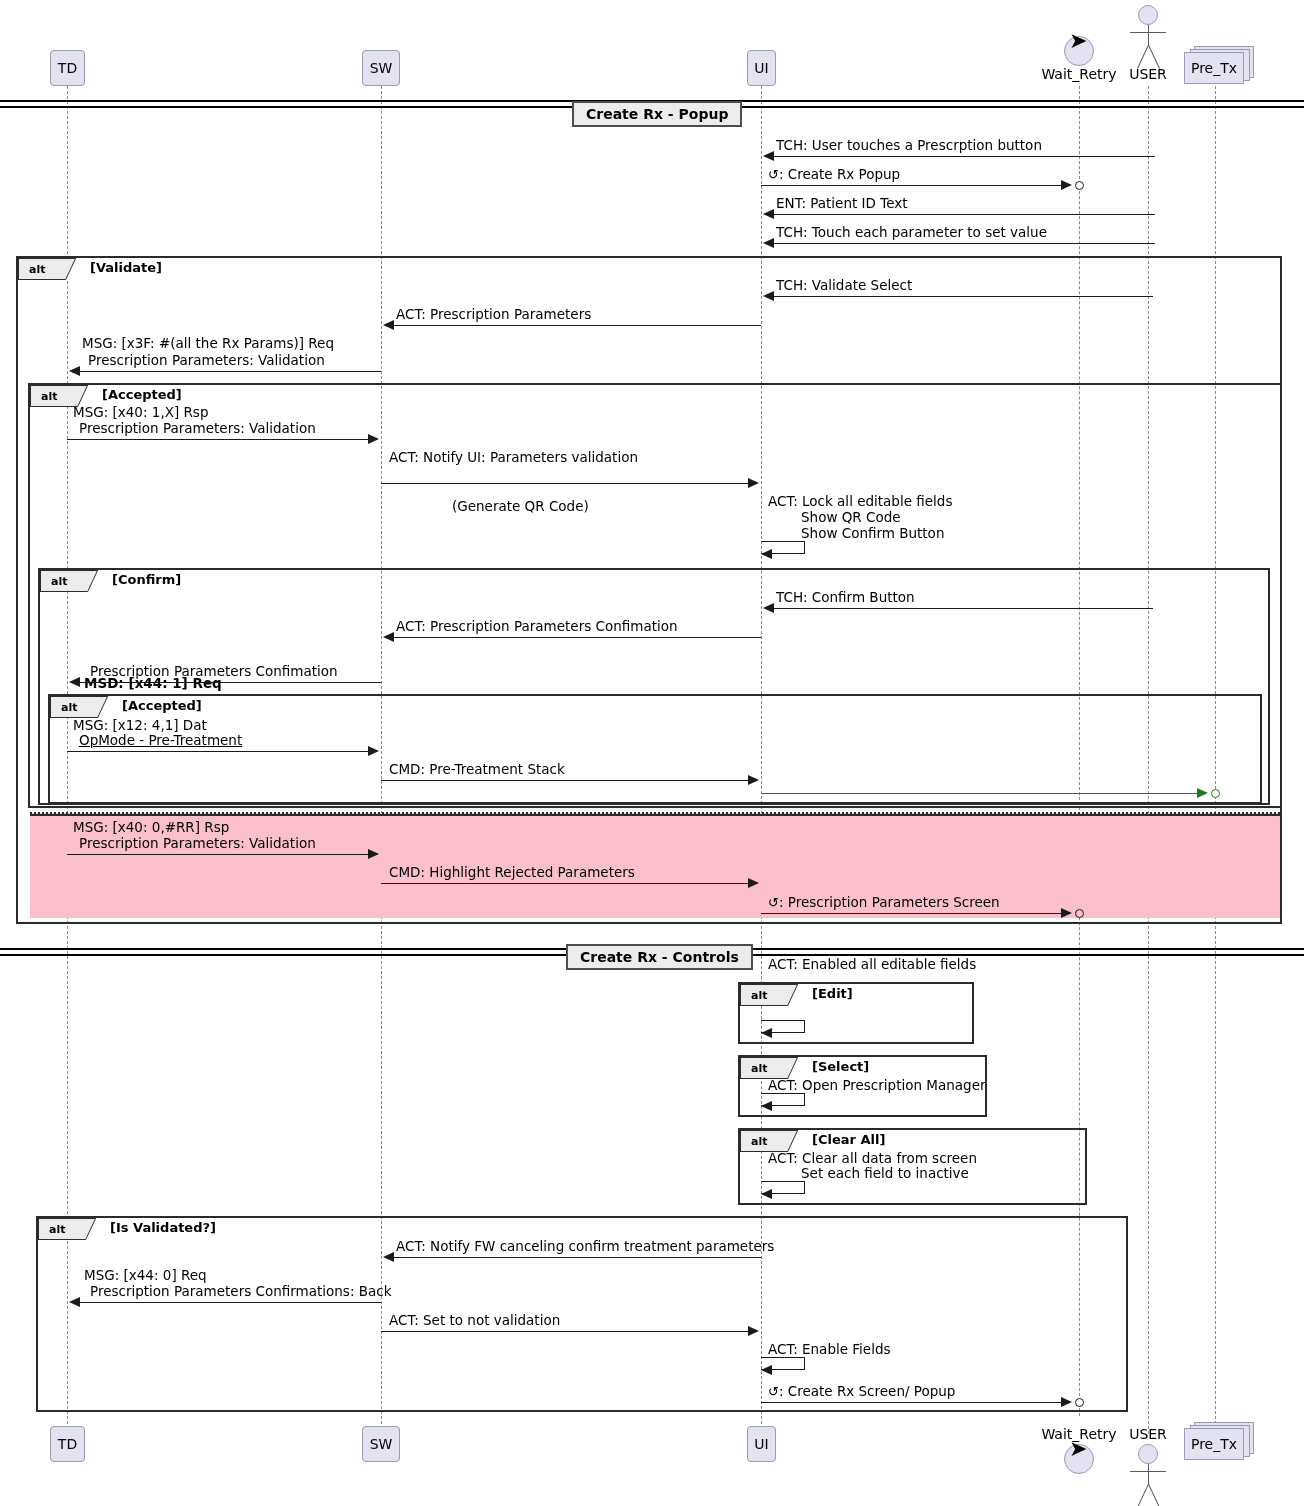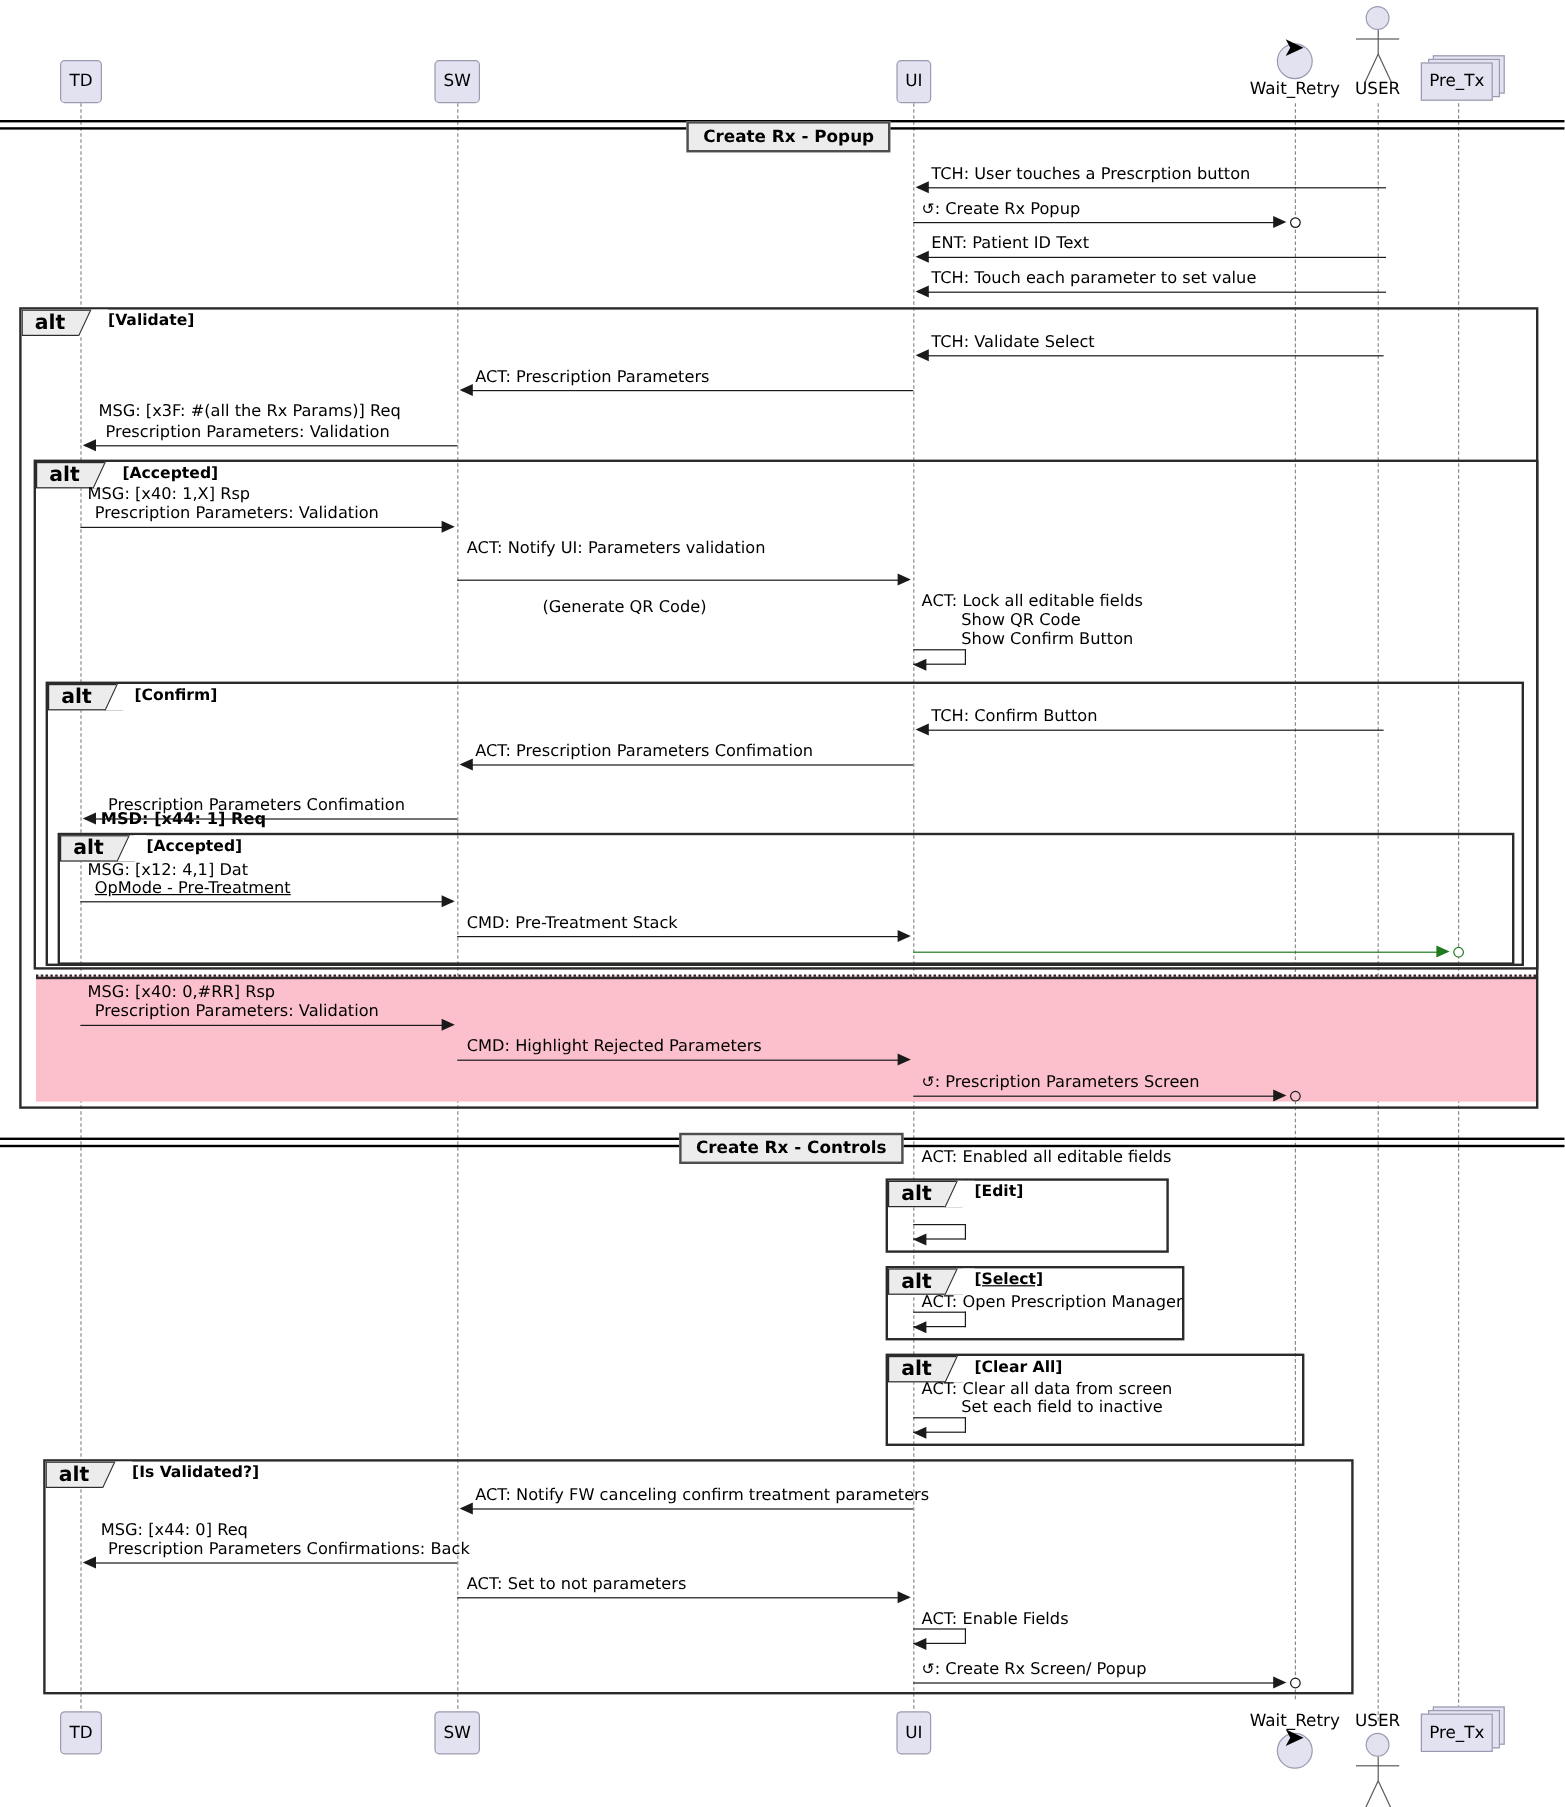--- a/index.html
+++ b/index.html
@@ -35,21 +35,21 @@
   .divlabel{position:absolute;background:#ECECEC;border:2px solid #4d4d4d;
             font-weight:bold;font-size:14px;padding:3px 12px;white-space:nowrap;
             box-sizing:border-box;color:#000;}
 
   
   .frame{position:absolute;border:2px solid #2b2b2b;box-sizing:border-box;background:transparent;}
   .frame.pinkbg{background:#FBC0CB;border:none;}
   .frame.elsedash{position:absolute;height:0;border-top:2px dotted #2b2b2b;}
   .altTab{position:absolute;background:#ECECEC;border:1px solid #2b2b2b;box-sizing:border-box;
           height:22px;display:flex;align-items:center;padding-left:10px;
-          font-weight:bold;font-size:17px;color:#000;}
+          font-weight:bold;font-size:11px;color:#000;}
   .altTab .cut{position:absolute;right:-1px;top:-1px;width:14px;height:22px;background:#fff;
                border-left:1px solid #2b2b2b;transform:skewX(-25deg);transform-origin:bottom left;}
   .altCond{position:absolute;font-weight:bold;font-size:13px;color:#000;white-space:nowrap;}
 
   
   .msgline{position:absolute;height:0;border-top:1px solid #1a1a1a;}
   .msgline.green{border-top:1px solid #1f7a1f;}
   .arrowR{position:absolute;width:0;height:0;border-top:5px solid transparent;
           border-bottom:5px solid transparent;border-left:11px solid #1a1a1a;}
   .arrowL{position:absolute;width:0;height:0;border-top:5px solid transparent;
@@ -249,21 +249,21 @@
 
   <div class="mtext" style="left:768px;top:957px;">ACT: Enabled all editable fields</div>
   <div class="selfbox" style="left:761px;top:1020px;width:44px;height:13px;"></div>
   <div class="arrowL" style="left:761px;top:1028px;"></div>
 
   <div class="frame" style="left:738px;top:1055px;width:249px;height:62px;"></div>
   <div class="altTab" style="left:740px;top:1057px;width:62px;">
     <span>alt</span>
     <span class="cut"></span>
   </div>
-  <div class="altCond" style="left:812px;top:1059px;text-decoration:underline;">[Select]</div>
+  <div class="altCond" style="left:812px;top:1059px;">[Select]</div>
 
   <div class="mtext" style="left:768px;top:1078px;">ACT: Open Prescription Manager</div>
   <div class="selfbox" style="left:761px;top:1093px;width:44px;height:13px;"></div>
   <div class="arrowL" style="left:761px;top:1101px;"></div>
 
   <div class="frame" style="left:738px;top:1128px;width:349px;height:77px;"></div>
   <div class="altTab" style="left:740px;top:1130px;width:62px;">
     <span>alt</span>
     <span class="cut"></span>
   </div>
@@ -283,21 +283,21 @@
 
   <div class="mtext" style="left:396px;top:1239px;">ACT: Notify FW canceling confirm treatment parameters</div>
   <div class="msgline" style="left:385px;top:1257px;width:376px;"></div>
   <div class="arrowL" style="left:383px;top:1252px;"></div>
 
   <div class="mtext" style="left:84px;top:1268px;">MSG: [x44: 0] Req</div>
   <div class="mtext" style="left:90px;top:1284px;">Prescription Parameters Confirmations: Back</div>
   <div class="msgline" style="left:71px;top:1302px;width:310px;"></div>
   <div class="arrowL" style="left:69px;top:1297px;"></div>
 
-  <div class="mtext" style="left:389px;top:1313px;">ACT: Set to not parameters</div>
+  <div class="mtext" style="left:389px;top:1313px;">ACT: Set to not validation</div>
   <div class="msgline" style="left:381px;top:1331px;width:376px;"></div>
   <div class="arrowR" style="left:748px;top:1326px;"></div>
 
   <div class="mtext" style="left:768px;top:1342px;">ACT: Enable Fields</div>
   <div class="selfbox" style="left:761px;top:1357px;width:44px;height:13px;"></div>
   <div class="arrowL" style="left:761px;top:1365px;"></div>
 
   <div class="mtext" style="left:768px;top:1384px;">
     <span class="glyph">↺</span><span>: Create Rx Screen/ Popup</span>
   </div>

